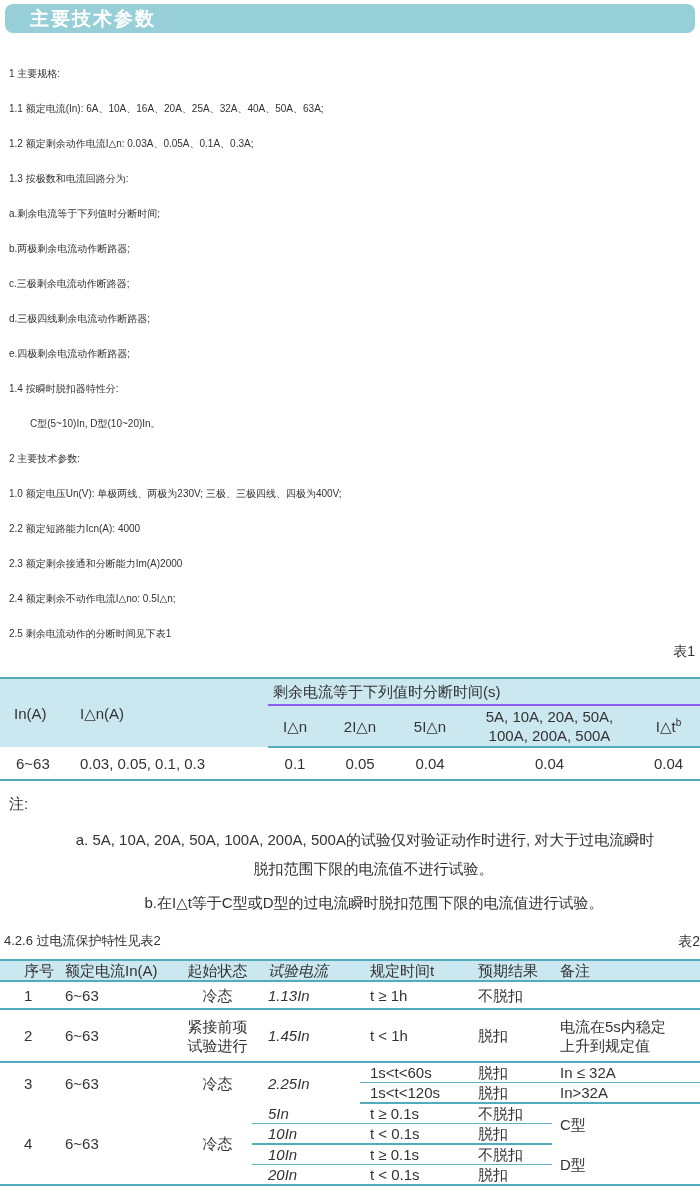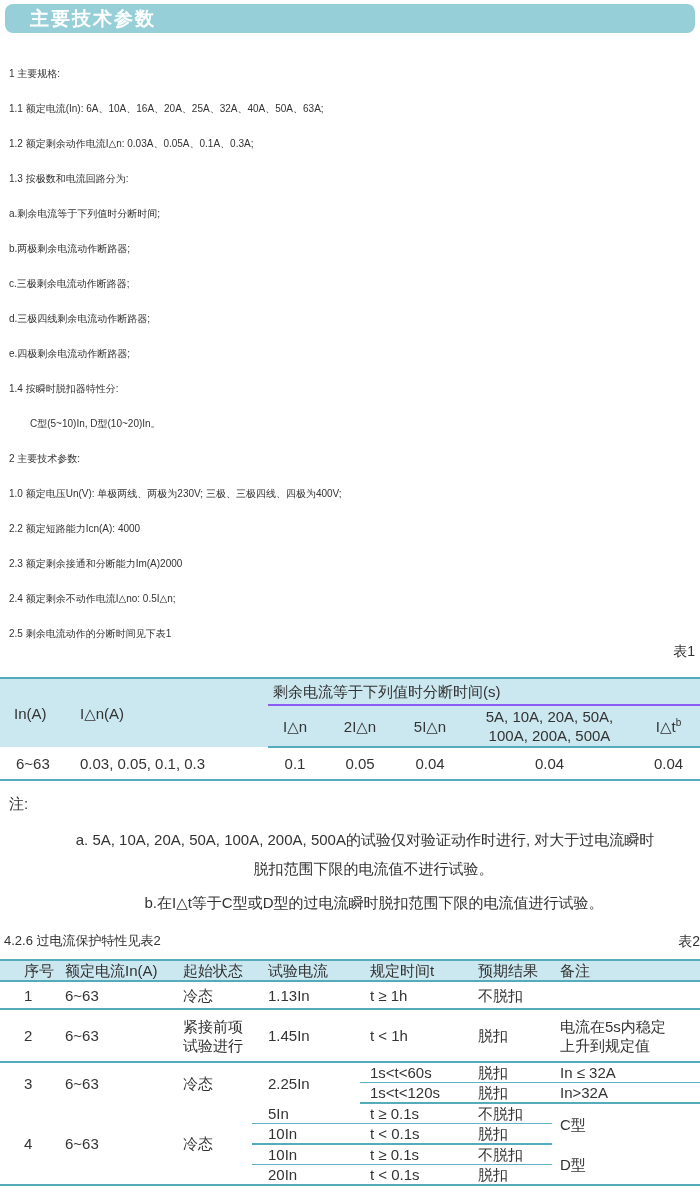--- a/index.html
+++ b/index.html
@@ -35,22 +35,22 @@
   .sec2 { display:flex; justify-content:space-between; align-items:flex-end; margin-top:20px; }
   .sec2 .h { font-size:13px; line-height:18px; padding-left:4px; }
   .sec2 .c { font-size:14px; line-height:17px; }
   
   .t2 { margin-top:9px; border-top:2px solid #54abbc; }
   .t2 tr.hrow { height:19px; } .t2 tr.hrow th { background:#cbe7ef; border-bottom:2px solid #54abbc; }
   .t2 tr.r1 { height:28px; } .t2 tr.r2 { height:53px; }
   .t2 tr.r3 { height:20px; } .t2 tr.r4 { height:18px; }
   .t2 .bb  { border-bottom:2px solid #54abbc; }
   .t2 .bbt { border-bottom:1.5px solid #5fb2c2; }
-  .c-no{padding-left:24px;} .c-in{padding-left:10px;} .c-state{padding-left:8px;}
-  .c-test{padding-left:16px;} .c-time{padding-left:10px;} .c-res{padding-left:8px;margin-top:9px;} .c-rem{padding-left:8px;}
+  .c-no{padding-left:24px;} .c-in{padding-left:10px;} .c-state{padding-left:8px;text-align:center;}
+  .c-test{padding-left:16px;font-style:italic;} .c-time{padding-left:10px;} .c-res{padding-left:8px;margin-top:9px;} .c-rem{padding-left:8px;}
 </style>
 </head>
 <body>
 
 <div class="banner">主要技术参数</div>
 
 <div class="p first">1 主要规格:</div>
 <div class="p">1.1 额定电流(In): 6A、10A、16A、20A、25A、32A、40A、50A、63A;</div>
 <div class="p">1.2 额定剩余动作电流I△n: 0.03A、0.05A、0.1A、0.3A;</div>
 <div class="p">1.3 按极数和电流回路分为:</div>

